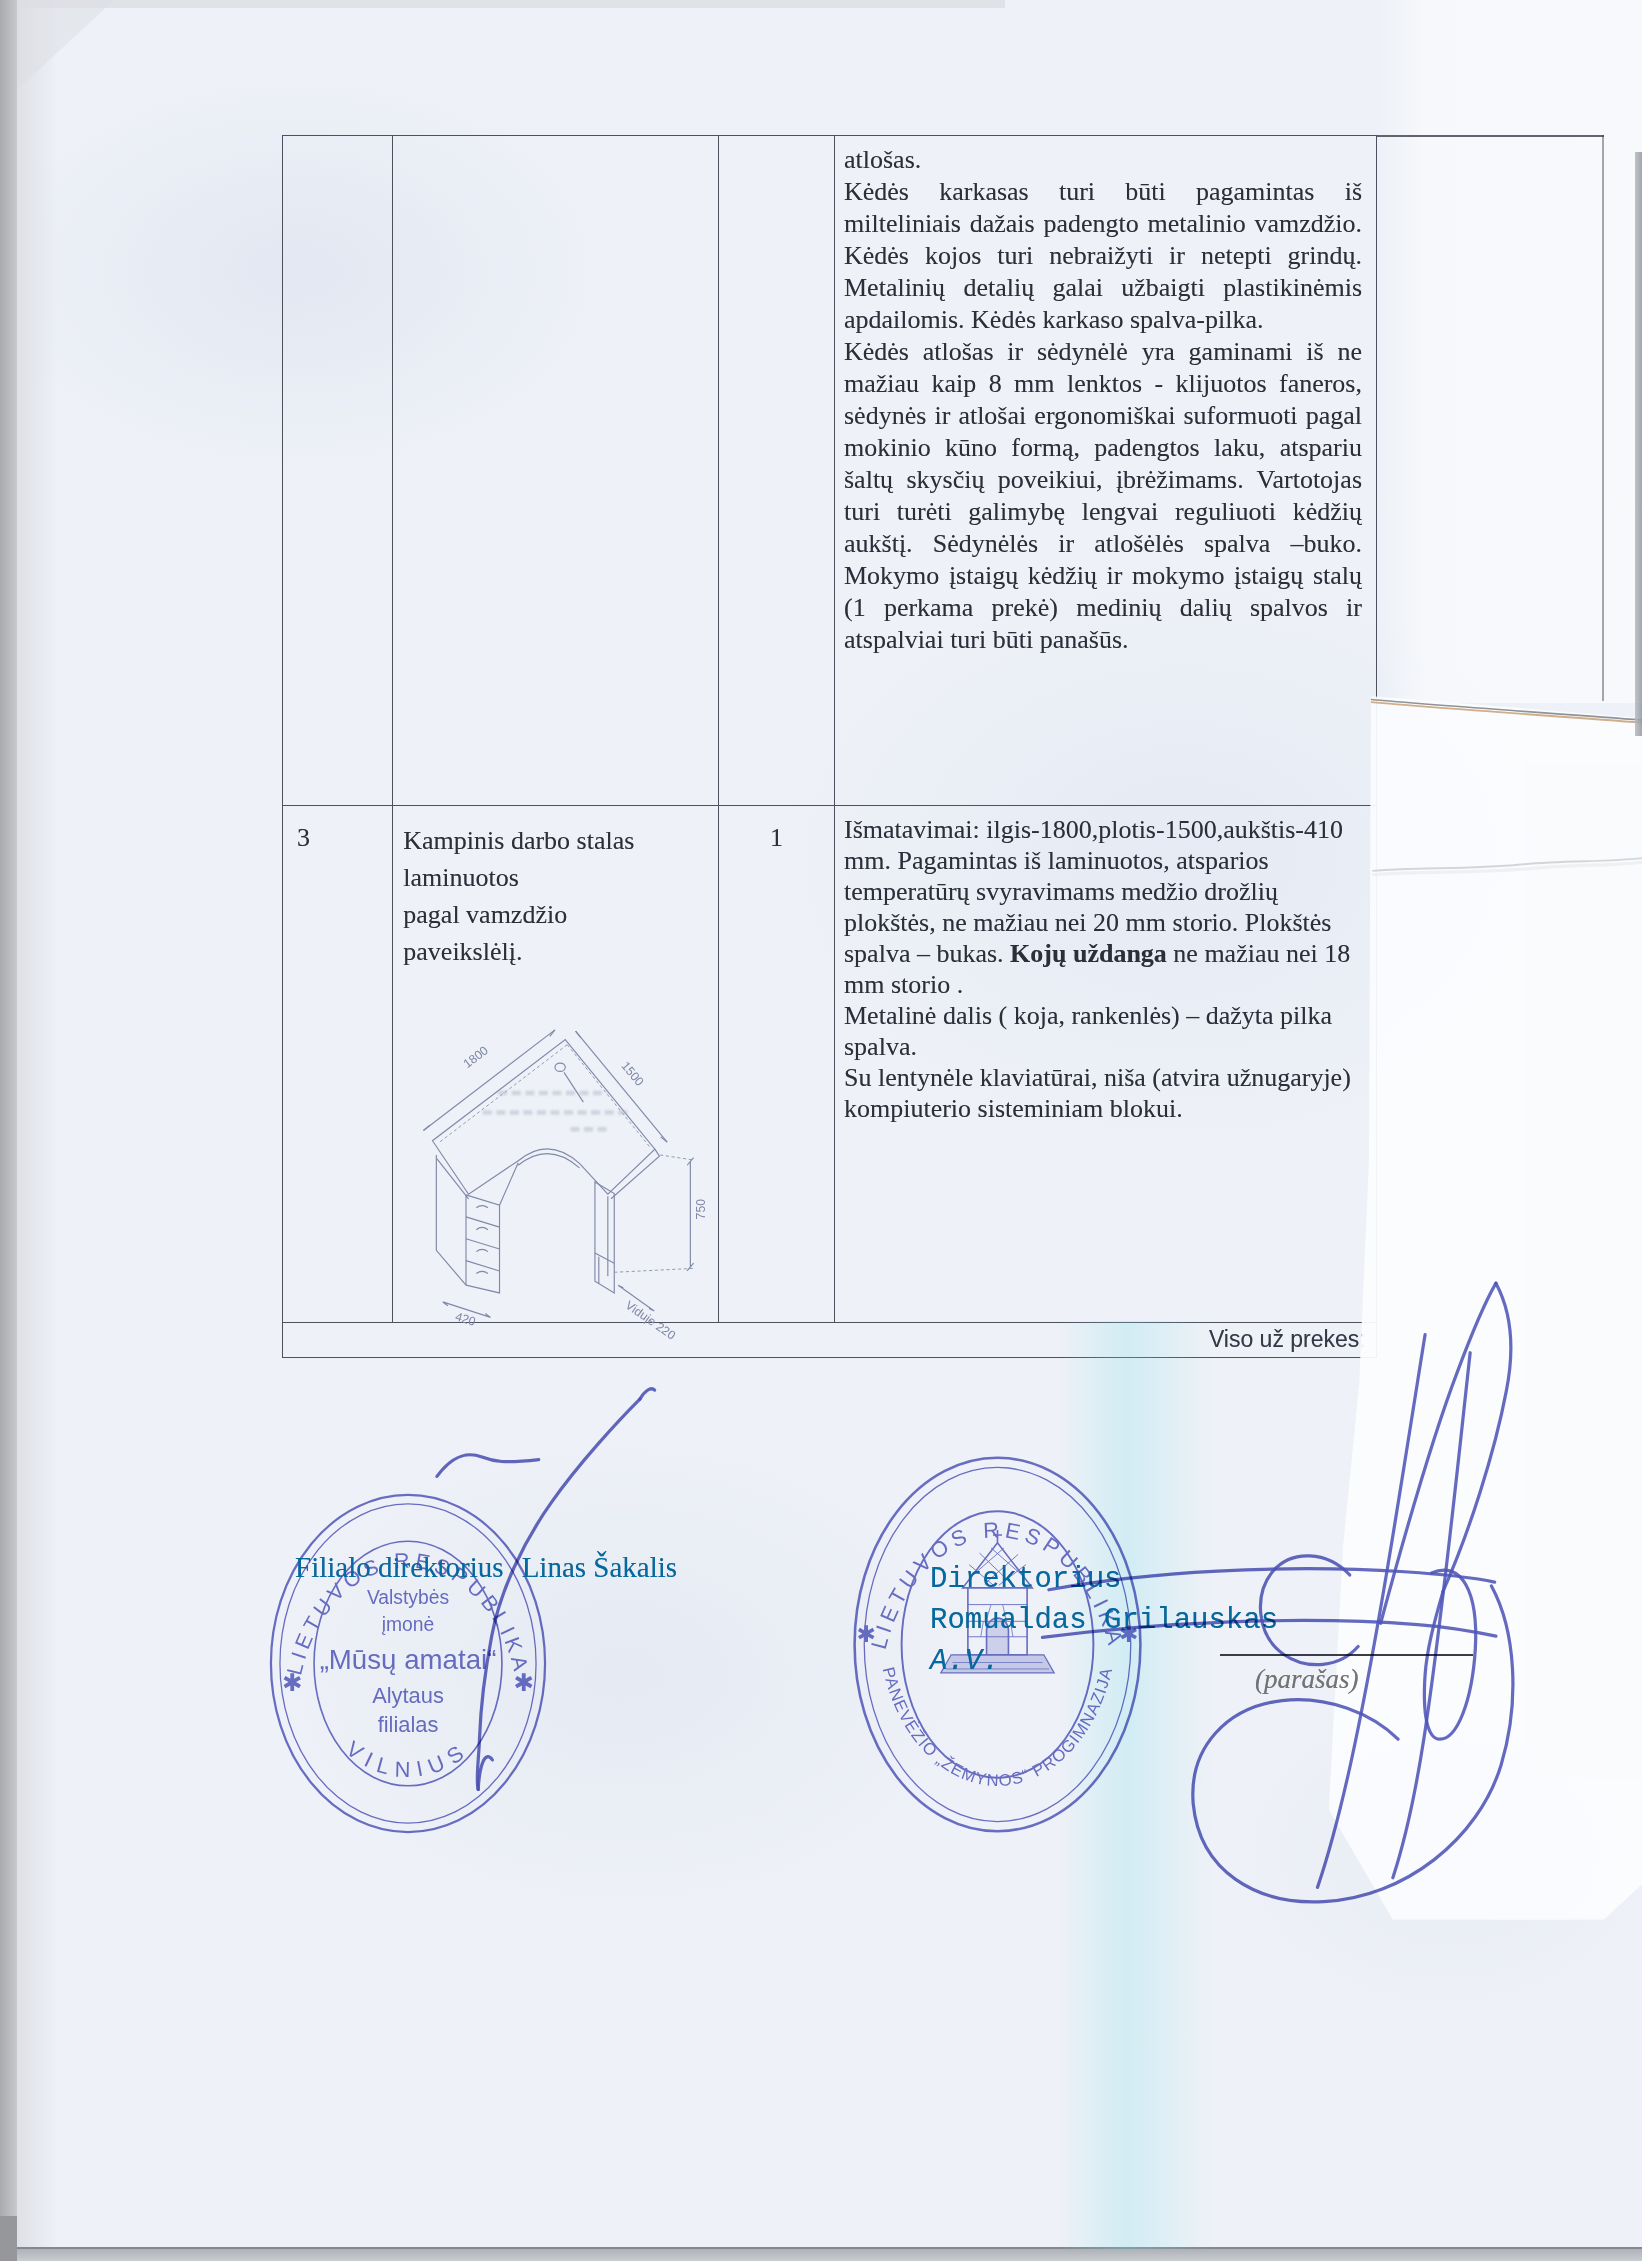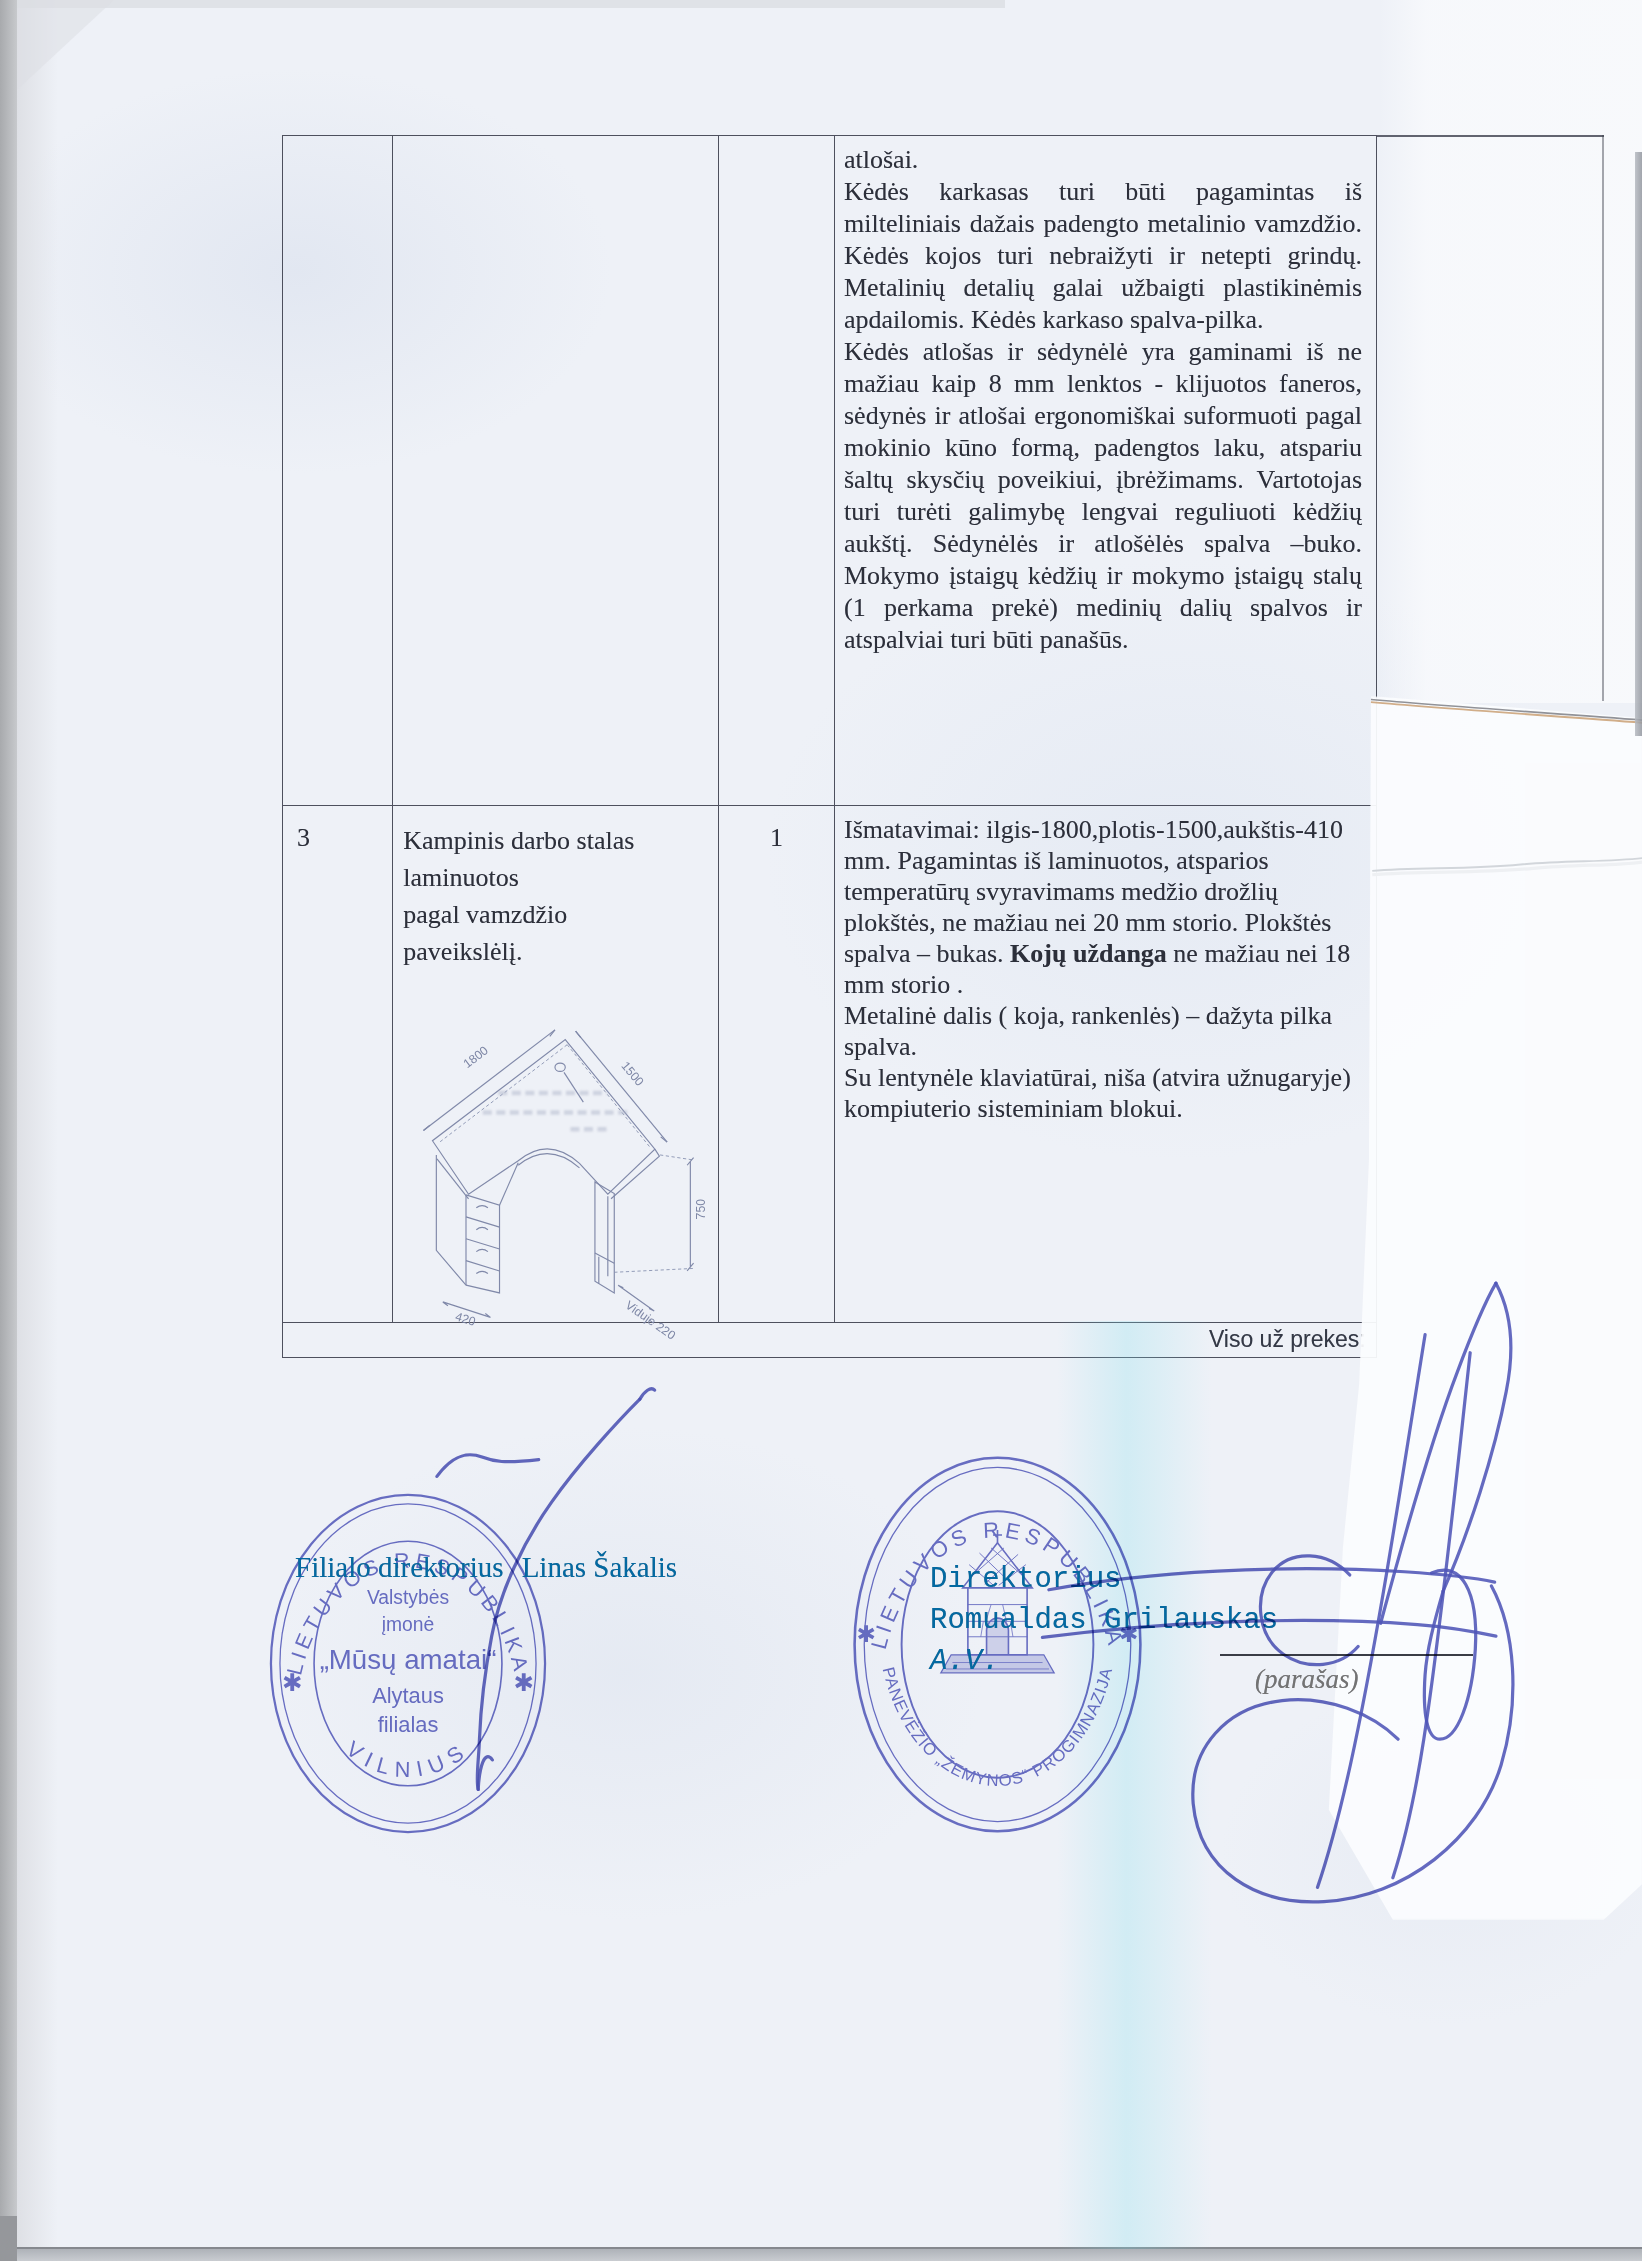--- a/index.html
+++ b/index.html
@@ -113,21 +113,21 @@
     <div class="cell row-cont cell-num">
       <span></span>
     </div>
     <div class="cell row-cont cell-name">
       <span></span>
     </div>
     <div class="cell row-cont cell-qty">
       <span></span>
     </div>
     <div class="cell row-cont cell-desc last">
-      <p>atlošai.</p>
+      <p>atlošas.</p>
       <p>Kėdės karkasas turi būti pagamintas iš milteliniais dažais padengto metalinio vamzdžio. Kėdės kojos turi nebraižyti ir netepti grindų. Metalinių detalių galai užbaigti plastikinėmis apdailomis. Kėdės karkaso spalva-pilka.</p>
       <p>Kėdės atlošas ir sėdynėlė  yra gaminami iš ne mažiau kaip 8 mm lenktos - klijuotos faneros, sėdynės ir atlošai ergonomiškai suformuoti pagal mokinio kūno formą, padengtos laku, atspariu šaltų skysčių poveikiui, įbrėžimams. Vartotojas turi turėti galimybę lengvai reguliuoti kėdžių aukštį. Sėdynėlės ir atlošėlės spalva –buko. Mokymo įstaigų kėdžių ir mokymo įstaigų stalų (1 perkama prekė)  medinių dalių spalvos ir atspalviai turi būti panašūs.</p>
     </div>
 
     <div class="cell row-item cell-num">
       <span>3</span>
     </div>
     <div class="cell row-item cell-name">
       <div>Kampinis darbo stalas</div>
       <div>laminuotos</div>

